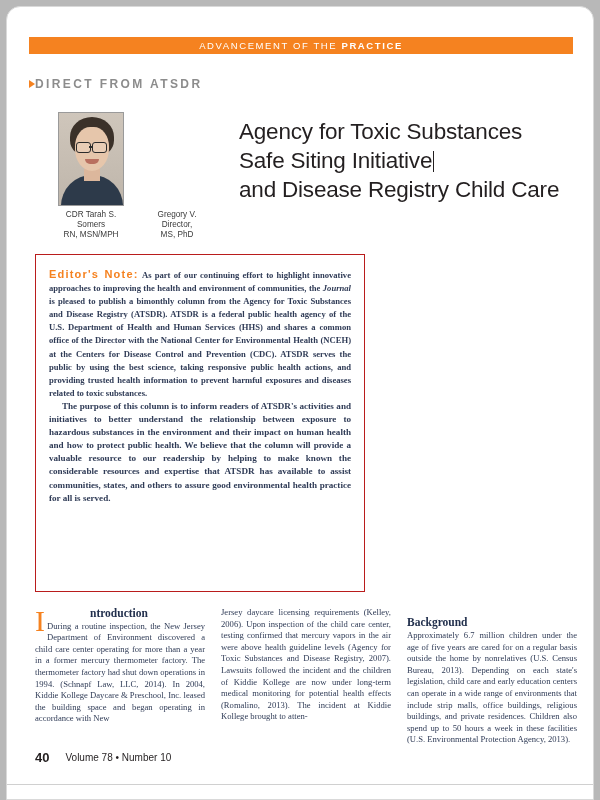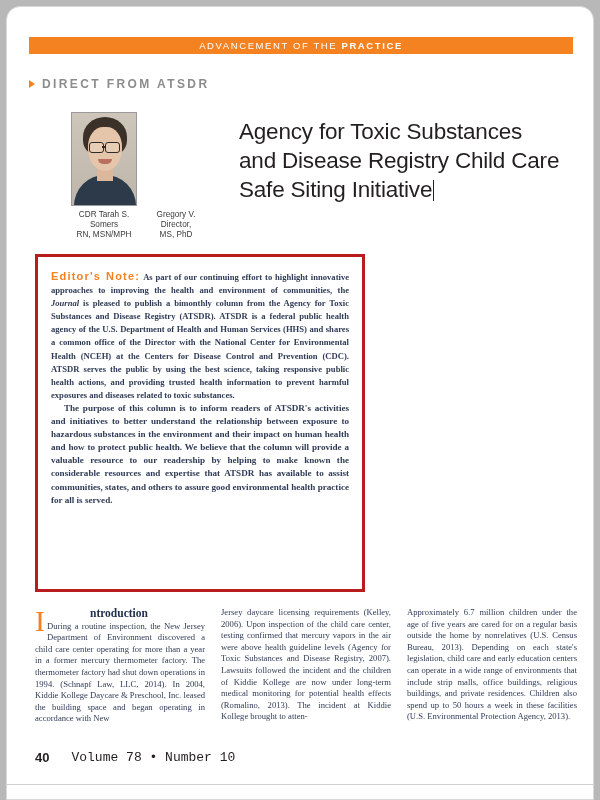--- a/index.html
+++ b/index.html
@@ -47,21 +47,20 @@
   }
   .banner-text b { font-weight: bold; }
 
   
   .kicker {
     position: absolute;
     left: 22px;
     top: 70px;
     display: flex;
     align-items: center;
-    gap: 7px;
   }
   .kicker-arrow {
     width: 0; height: 0;
     border-left: 6px solid #f58220;
     border-top: 4.5px solid transparent;
     border-bottom: 4.5px solid transparent;
   }
   .kicker-label {
     font-family: "Liberation Sans", sans-serif;
     font-size: 12px;
@@ -71,21 +70,21 @@
     white-space: nowrap;
   }
 
   
   .authors {
     position: absolute;
     left: 48px;
     top: 105px;
     width: 170px;
     display: flex;
-    justify-content: center;
+    gap: 14px;
   }
   .author {
     width: 72px;
     text-align: center;
   }
   .author-photo {
     width: 66px;
     height: 94px;
     border: 1px solid #9a9a9a;
     box-sizing: border-box;
@@ -136,21 +135,21 @@
     margin-left: 1px;
   }
 
   
   .ednote {
     position: absolute;
     left: 28px;
     top: 247px;
     width: 330px;
     height: 338px;
-    border: 3px solid #b91c1c;
+    border: 1px solid #b91c1c;
     box-sizing: border-box;
     padding: 13px 13px 8px 13px;
   }
   .ednote-body {
     font-family: "Liberation Serif", serif;
     font-size: 9.1px;
     line-height: 13.1px;
     color: #2f3b56;
     text-align: justify;
     font-weight: bold;
@@ -213,31 +212,31 @@
     padding-left: 43px;
   }
 
   
   .footer {
     position: absolute;
     left: 28px;
     bottom: 34px;
     display: flex;
     align-items: center;
-    gap: 22px;
+    gap: 16px;
   }
   .folio {
     font-family: "Liberation Sans", sans-serif;
     font-size: 13px;
     font-weight: bold;
     color: #231f20;
   }
   .issue {
-    font-family: Liberation Mono, monospace;
-    font-size: 13px;
+    font-family: Liberation Sans, sans-serif;
+    font-size: 10px;
     color: #231f20;
   }
   .footrule {
     position: absolute;
     left: 0;
     bottom: 14px;
     width: 588px;
     height: 1px;
     background: #d0d0d0;
   }
@@ -276,22 +275,22 @@
     <div class="author">
       <div class="author-photo empty"></div>
       <div class="author-name">Gregory V.
 Director,
 MS, PhD</div>
     </div>
   </div>
 
   <div class="title">
     <div>Agency for Toxic Substances</div>
+    <div><span>Safe Siting Initiative</span><span class="caret"></span></div>
     <div>and Disease Registry Child Care</div>
-    <div><span>Safe Siting Initiative</span><span class="caret"></span></div>
   </div>
 
   <div class="ednote">
     <div class="ednote-body">
       <p class="ednote-p first"><span class="ednote-label">Editor's Note:</span> <span class="ednote-lead">As part of our continuing effort to highlight innovative approaches to improving the health and environment of communities, the <span class="ital">Journal</span> is pleased to publish a bimonthly column from the Agency for Toxic Substances and Disease Registry (ATSDR). ATSDR is a federal public health agency of the U.S. Department of Health and Human Services (HHS) and shares a common office of the Director with the National Center for Environmental Health (NCEH) at the Centers for Disease Control and Prevention (CDC). ATSDR serves the public by using the best science, taking responsive public health actions, and providing trusted health information to prevent harmful exposures and diseases related to toxic substances.</span></p>
       <p class="ednote-p">The purpose of this column is to inform readers of ATSDR's activities and initiatives to better understand the relationship between exposure to hazardous substances in the environment and their impact on human health and how to protect public health. We believe that the column will provide a valuable resource to our readership by helping to make known the considerable resources and expertise that ATSDR has available to assist communities, states, and others to assure good environmental health practice for all is served.</p>
     </div>
   </div>
 
   <div class="cols">
@@ -301,20 +300,21 @@
         <span class="dropcap">I</span><span class="intro-head">ntroduction</span><br>
         <span>During a routine inspection, the New Jersey Department of Environment discovered a child care center operating for more than a year in a former mercury thermometer factory. The thermometer factory had shut down operations in 1994. (Schnapf Law, LLC, 2014). In 2004, Kiddie Kollege Daycare &amp; Preschool, Inc. leased the building space and began operating in accordance with New</span>
       </p>
     </div>
 
     <div class="col">
       <p class="col-body">Jersey daycare licensing requirements (Kelley, 2006). Upon inspection of the child care center, testing confirmed that mercury vapors in the air were above health guideline levels (Agency for Toxic Substances and Disease Registry, 2007). Lawsuits followed the incident and the children of Kiddie Kollege are now under long-term medical monitoring for potential health effects (Romalino, 2013). The incident at Kiddie Kollege brought to atten-</p>
     </div>
 
     <div class="col">
+      <h2 class="sec-head spaced">Background</h2>
       <p class="col-body">Approximately 6.7 million children under the age of five years are cared for on a regular basis outside the home by nonrelatives (U.S. Census Bureau, 2013). Depending on each state's legislation, child care and early education centers can operate in a wide range of environments that include strip malls, office buildings, religious buildings, and private residences. Children also spend up to 50 hours a week in these facilities (U.S. Environmental Protection Agency, 2013).</p>
 
     </div>
 
   </div>
 
   <div class="footer">
     <span class="folio">40</span>
     <span class="issue">Volume 78 • Number 10</span>
   </div>

